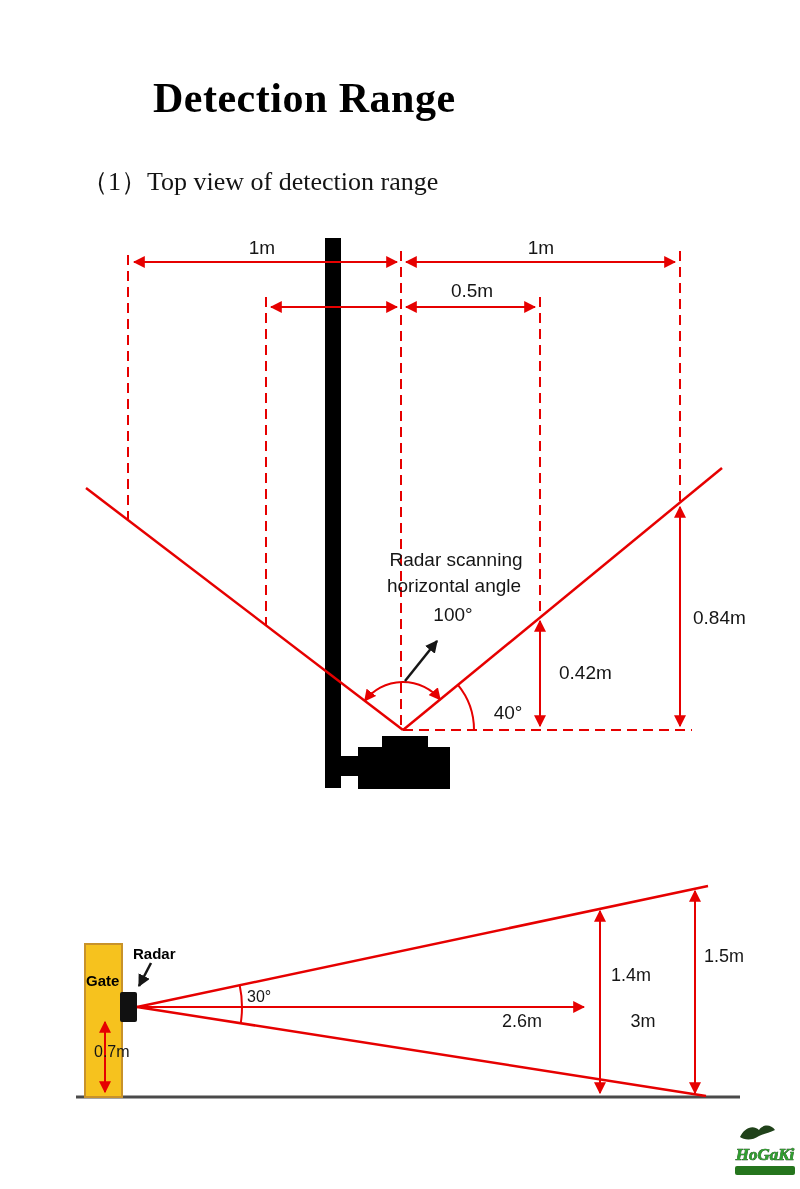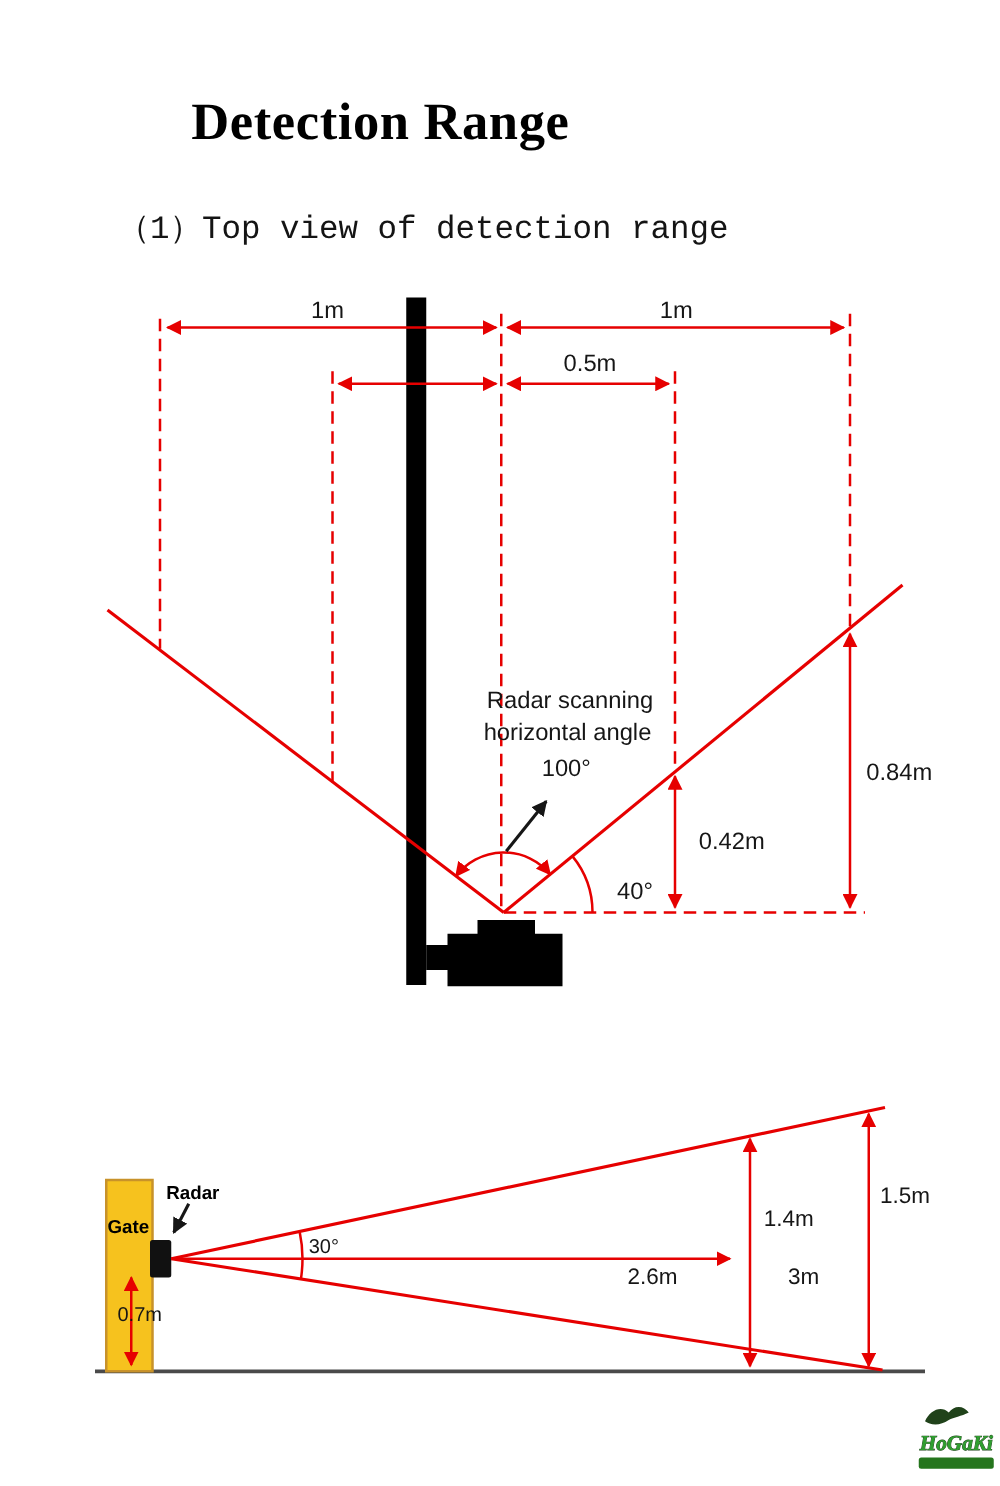--- a/index.html
+++ b/index.html
@@ -2,21 +2,21 @@
 <html><head>
 <meta charset="utf-8">
 <style>
   * { margin:0; padding:0; box-sizing:border-box; }
   html,body { background:#ffffff; }
   body { width:800px; height:1189px; font-family:"Liberation Sans",sans-serif; }
   .page { position:relative; width:800px; height:1189px; background:#fff; overflow:hidden; }
   .title { position:absolute; left:153px; top:74px; font-family:"Liberation Serif",serif;
            font-weight:bold; font-size:42px; color:#000; letter-spacing:0.5px; }
   .section-label { position:absolute; font-family:"Liberation Serif",serif; font-size:26px; color:#141414; }
-  .s1 { left:94px; top:164px;font-family:Liberation Mono, monospace; }
+  .s1 { left:82px; top:164px; }
   .s2 { left:94px; top:824px; }
   svg.diagram { position:absolute; left:0; top:0; width:800px; height:1189px; }
 
   .red  { stroke:#e60000; stroke-width:2; fill:none; }
   .redt { stroke:#e60000; stroke-width:2.5; fill:none; }
   .dash { stroke:#e60000; stroke-width:2; fill:none; stroke-dasharray:10 6; }
   .blk  { stroke:#161616; stroke-width:2.5; fill:none; }
   .ground { stroke:#4a4a4a; stroke-width:3; fill:none; }
   text.dim  { font-family:"Liberation Sans",sans-serif; font-size:19px; fill:#161616; }
   text.dimb { font-family:"Liberation Sans",sans-serif; font-size:18px; fill:#161616; }

